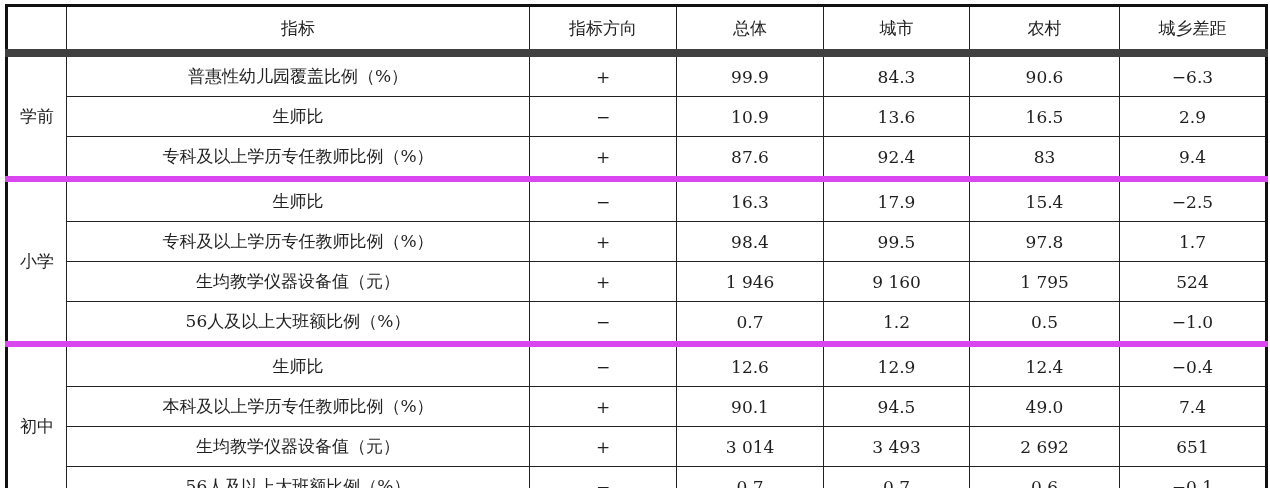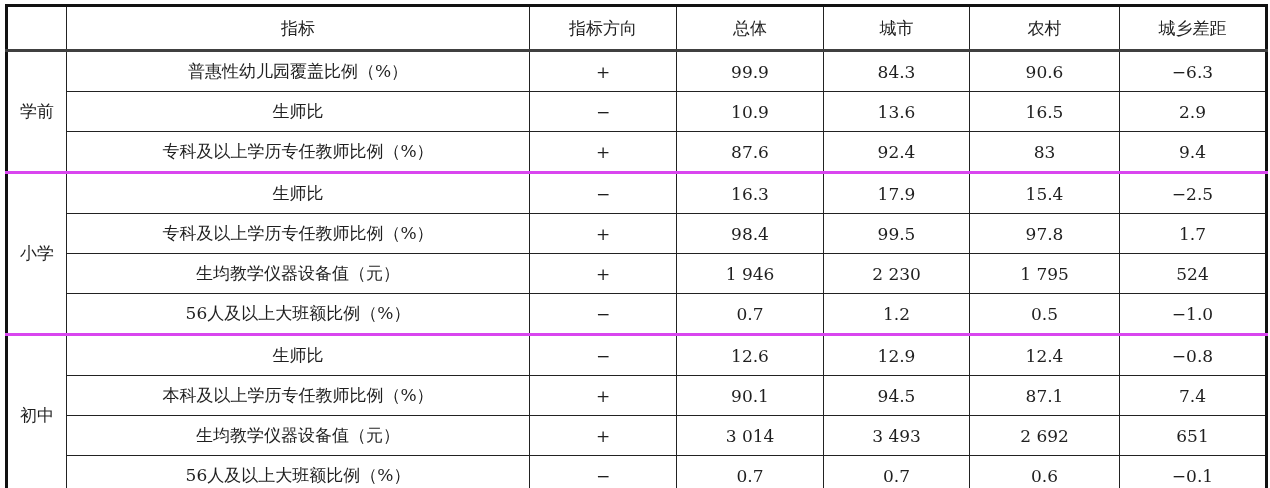--- a/index.html
+++ b/index.html
@@ -26,27 +26,27 @@
     text-align: center;
     vertical-align: middle;
     font-size: 17px;
     font-weight: normal;
     padding: 0 4px;
     overflow: hidden;
     white-space: nowrap;
   }
   .stat-table thead th {
     height: 42px;
-    border-bottom: 3px solid #404040;
+    border-bottom: 8px solid #404040;
   }
   .stat-table tbody td {
     height: 39px;
   }
   .stat-table tr.group-start td {
-    border-top: 3px solid #d946ef;
+    border-top: 6px solid #d946ef;
     margin-top: 24px;
   }
   .col-group   { width: 60px; }
   .col-ind     { width: 463px; }
   .col-dir     { width: 147px; }
   .col-overall { width: 147px; }
   .col-urban   { width: 146px; }
   .col-rural   { width: 150px; }
   .col-gap     { width: 147px; }
 </style>
@@ -117,48 +117,48 @@
         <td>+</td>
         <td>98.4</td>
         <td>99.5</td>
         <td>97.8</td>
         <td>1.7</td>
       </tr>
       <tr>
         <td>生均教学仪器设备值（元）</td>
         <td>+</td>
         <td>1 946</td>
-        <td>2 230</td>
+        <td>9 160</td>
         <td>1 795</td>
         <td>524</td>
       </tr>
       <tr>
         <td>56人及以上大班额比例（%）</td>
         <td>−</td>
         <td>0.7</td>
         <td>1.2</td>
         <td>0.5</td>
         <td>−1.0</td>
       </tr>
 
       <tr class="group-start">
         <td rowspan="4">初中</td>
         <td>生师比</td>
         <td>−</td>
         <td>12.6</td>
         <td>12.9</td>
         <td>12.4</td>
-        <td>−0.8</td>
+        <td>−0.4</td>
       </tr>
       <tr>
         <td>本科及以上学历专任教师比例（%）</td>
         <td>+</td>
         <td>90.1</td>
         <td>94.5</td>
-        <td>87.1</td>
+        <td>49.0</td>
         <td>7.4</td>
       </tr>
       <tr>
         <td>生均教学仪器设备值（元）</td>
         <td>+</td>
         <td>3 014</td>
         <td>3 493</td>
         <td>2 692</td>
         <td>651</td>
       </tr>

